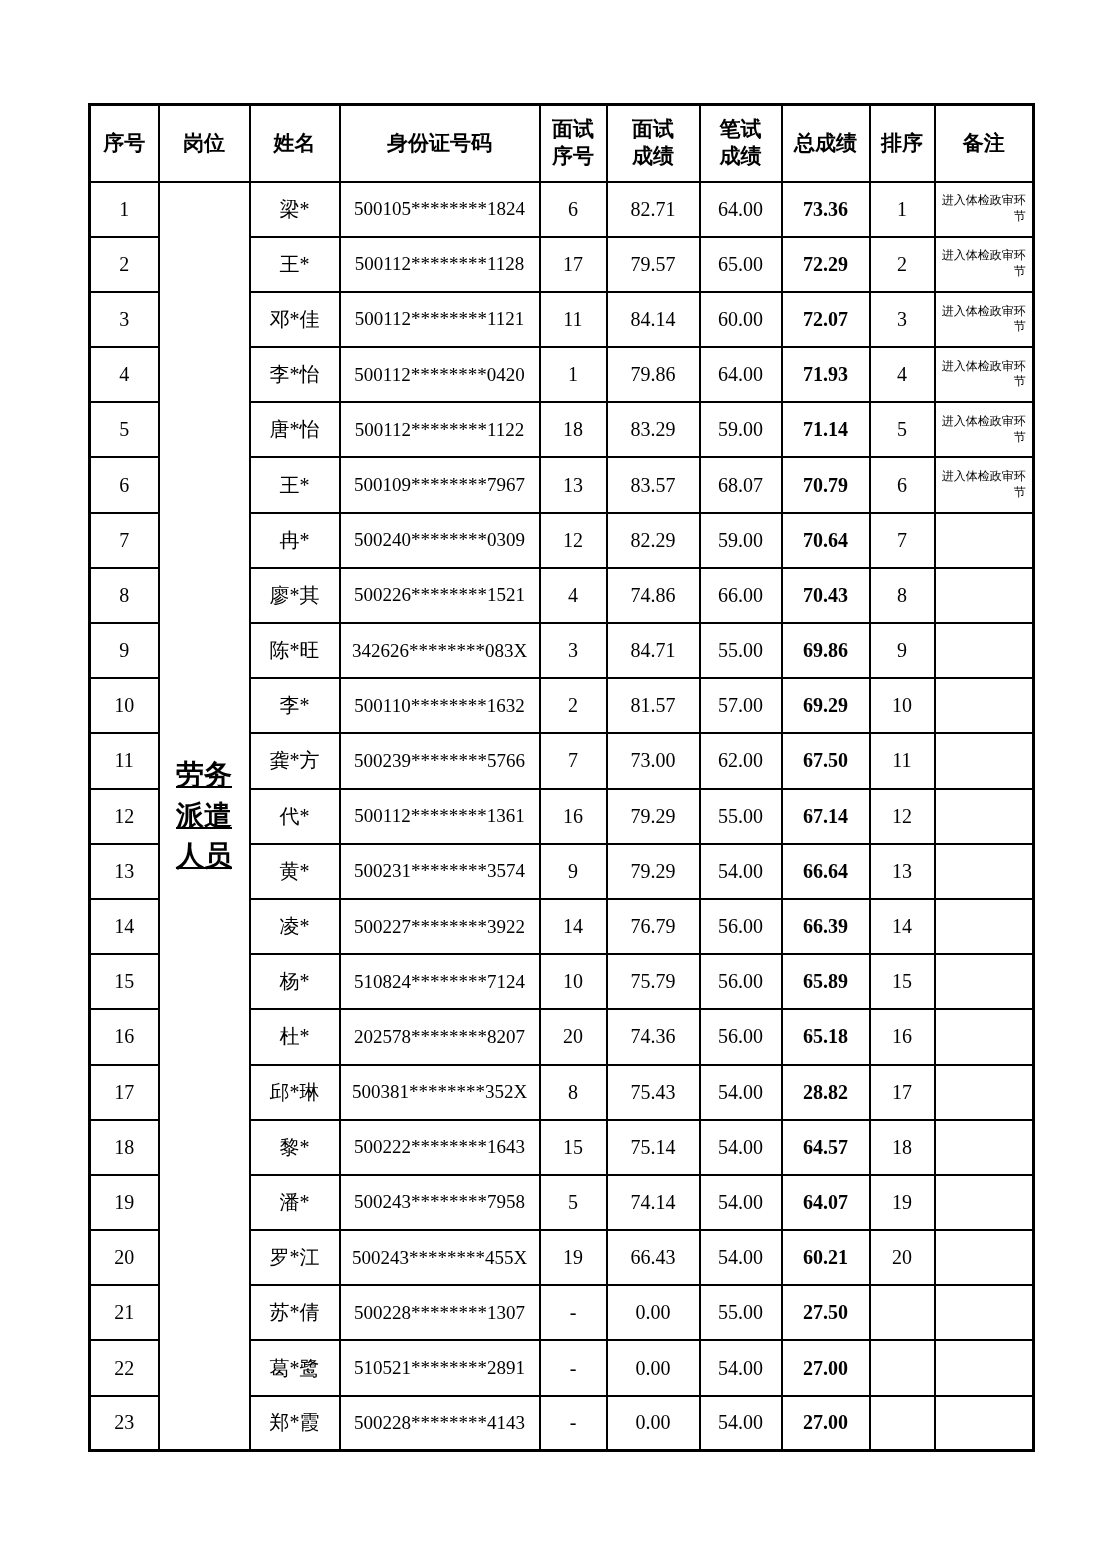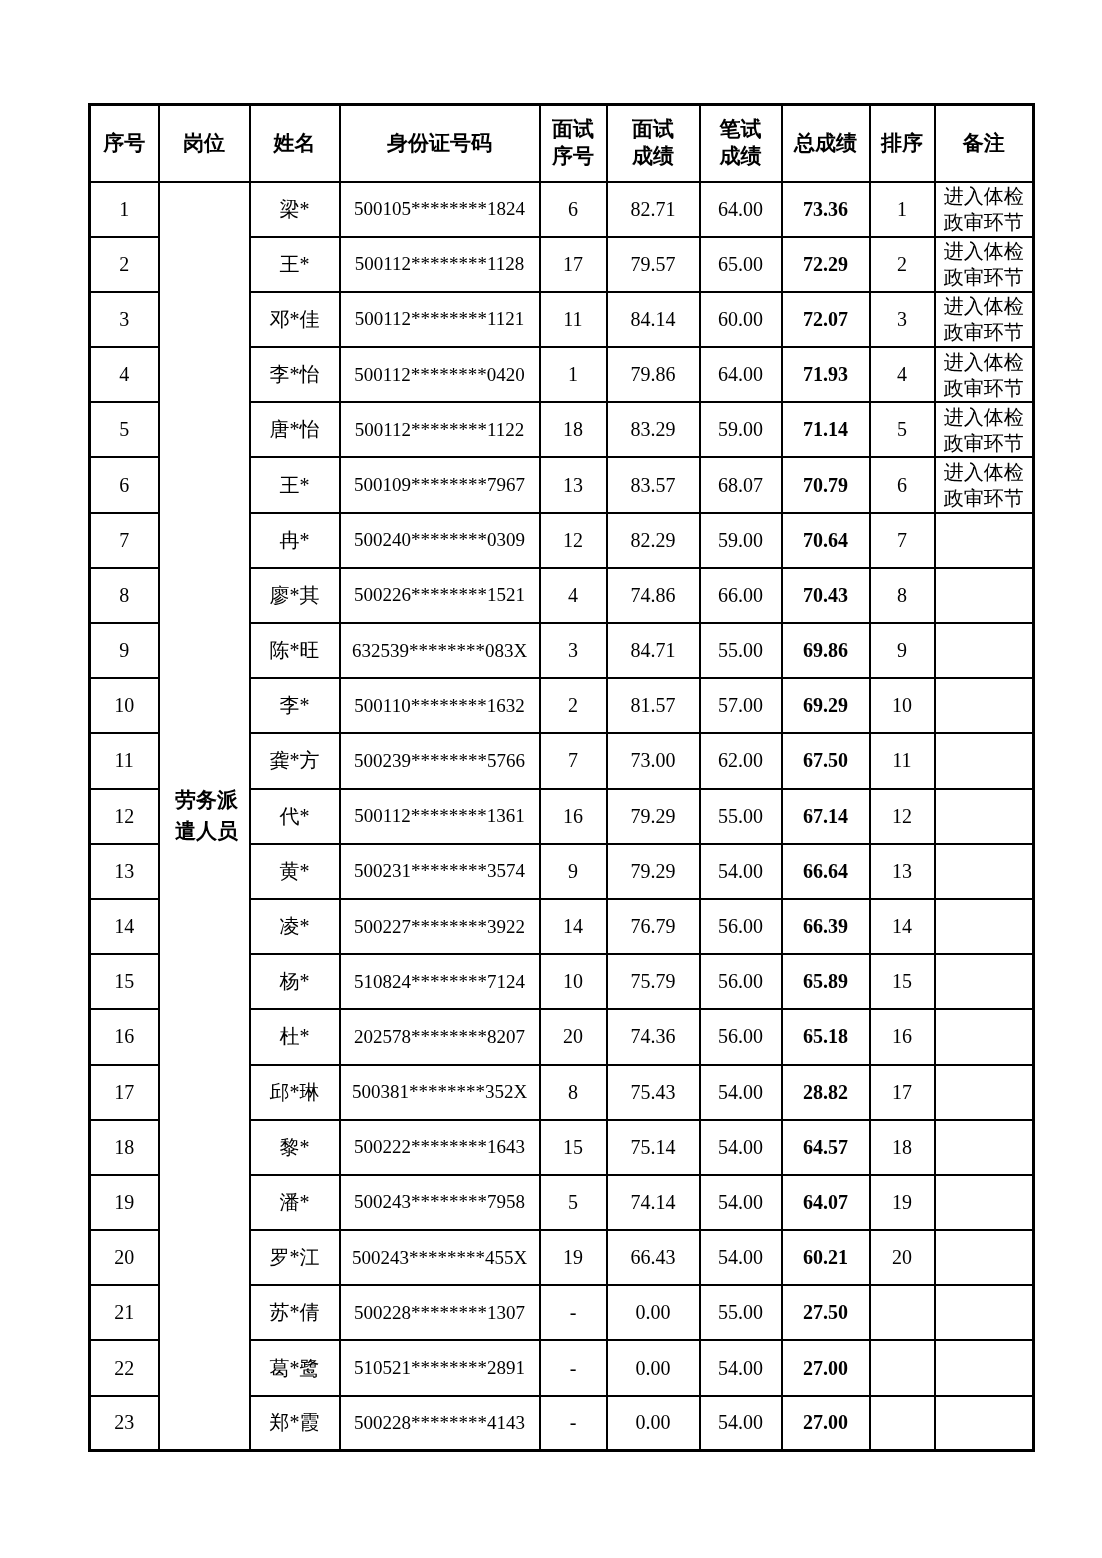--- a/index.html
+++ b/index.html
@@ -47,30 +47,31 @@
     display: inline-block;
     width: 2.1em;
     line-height: 1.3;
   }
   td.id-cell { font-size: 19px; margin-left: 12px; }
   td.total-cell { font-weight: bold; margin-top: 38px; }
   td.pos-cell .pos-label {
     display: inline-block;
     width: 68px;
     font-weight: bold;
-    font-size: 21px;
+    font-size: 28px;
     line-height: 1.45;
-    text-align: right;
+    text-align: center;
+    text-decoration: underline;
   }
   td.remark-cell .remark-label {
     display: inline-block;
     width: 84px;
-    font-size: 20px;
+    font-size: 12px;
     line-height: 1.3;
-    text-align: center;
+    text-align: right;
   }
 </style>
 </head>
 <body>
 
 <div class="page">
   <table class="score-table">
     <colgroup>
       <col style="width:69px">
       <col style="width:91px">
@@ -183,21 +184,21 @@
           <td>4</td>
           <td>74.86</td>
           <td>66.00</td>
           <td class="total-cell">70.43</td>
           <td>8</td>
           <td class="remark-cell"></td>
         </tr>
         <tr>
           <td>9</td>
           <td>陈*旺</td>
-          <td class="id-cell">632539********083X</td>
+          <td class="id-cell">342626********083X</td>
           <td>3</td>
           <td>84.71</td>
           <td>55.00</td>
           <td class="total-cell">69.86</td>
           <td>9</td>
           <td class="remark-cell"></td>
         </tr>
         <tr>
           <td>10</td>
           <td>李*</td>

